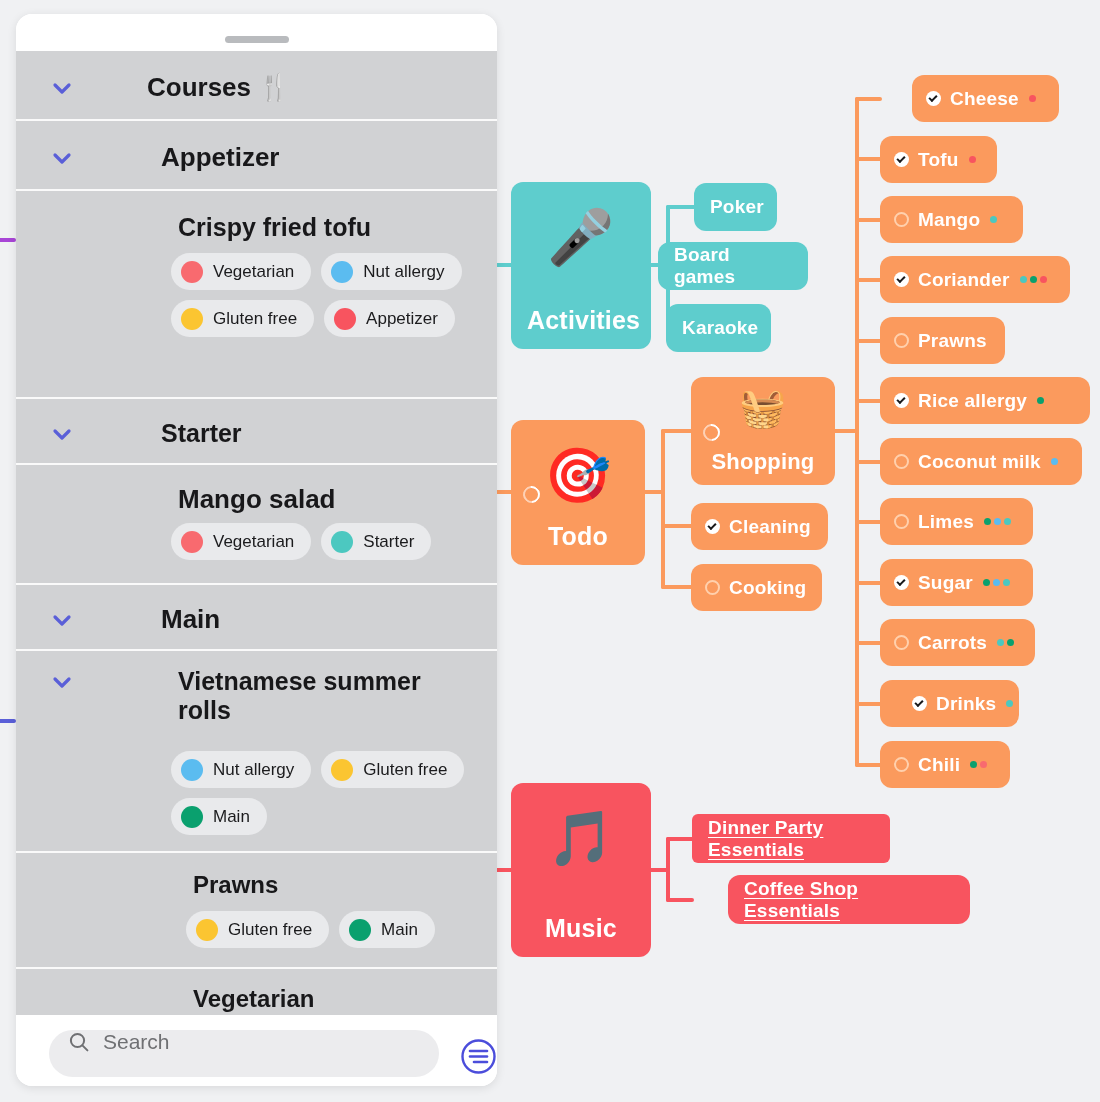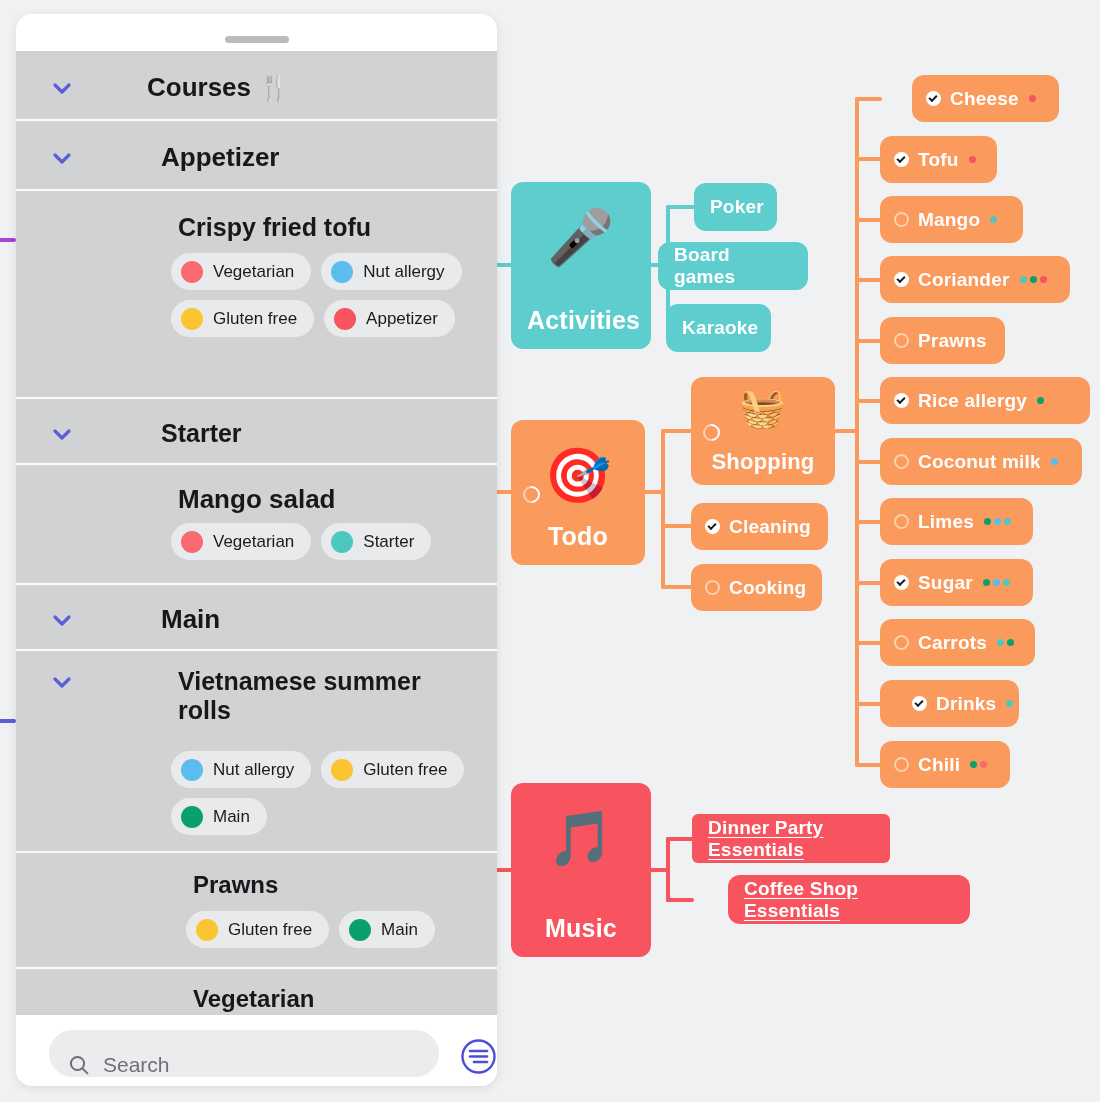--- a/index.html
+++ b/index.html
@@ -97,21 +97,21 @@
     font-size:17px;color:#1b1b1d;font-weight:normal;
     white-space:nowrap;
   }
   .tag b{width:22px;height:22px;border-radius:50%;display:block;margin-right:10px;}
 
   #panel-foot{
     position:absolute;left:0;right:0;bottom:0;height:71px;background:#fff;
   }
   #search{
     position:absolute;left:33px;top:15px;width:390px;height:47px;
-    background:#ececee;border-radius:24px;display:flex;align-items:flex-end;
+    background:#ececee;border-radius:24px;display:flex;align-items:flex-start;
     padding-left:18px;box-sizing:border-box;
   }
   #search .ph{font-size:21px;color:#6f7073;margin-left:12px;}
   #filter-btn{position:absolute;left:444px;top:23px;}
 </style>
 </head>
 <body>
 
 <div id="stage">
 

